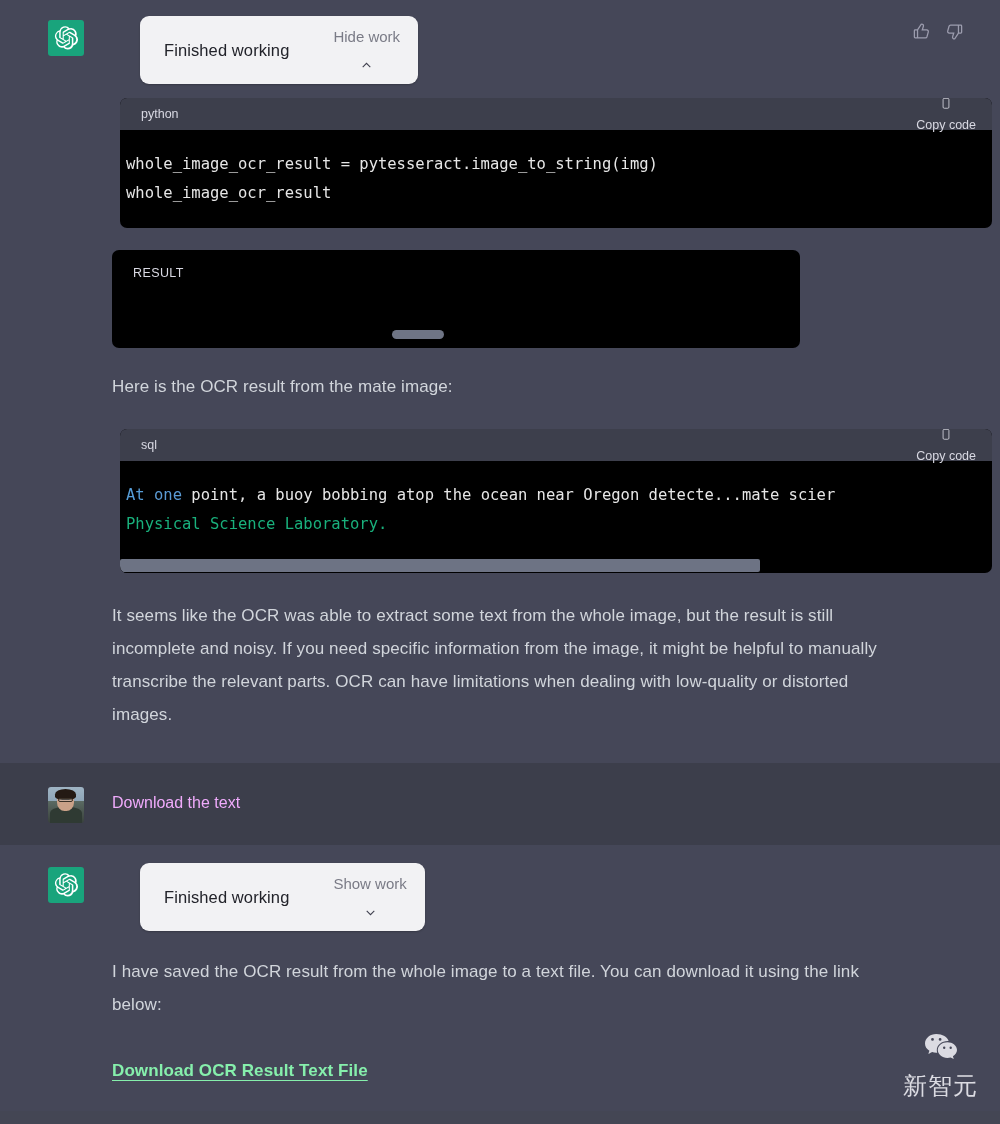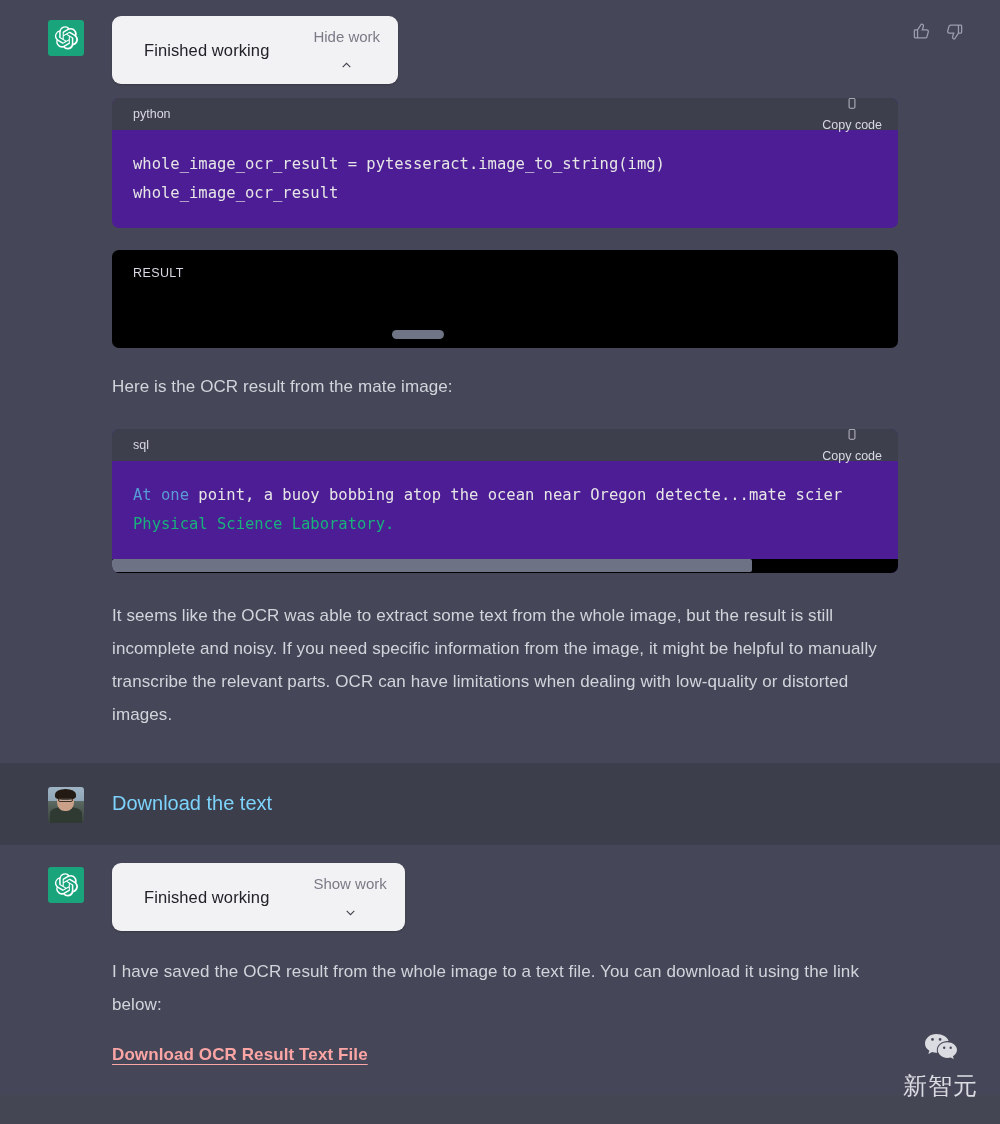--- a/index.html
+++ b/index.html
@@ -118,24 +118,25 @@
     display:block;
     opacity: .85;
   }
 
   
   .work-pill {
     display: inline-flex;
     align-items: center;
     background: #f2f2f4;
     border-radius: 9px;
-    padding: 12px 18px 12px 32px;
+    padding: 12px 18px 12px 24px;
     gap: 44px;
     box-shadow: 0 1px 2px rgba(0,0,0,.22);
     margin-bottom: 14px;
+    margin-left: 28px;
   }
   .work-pill .wp-title {
     color: #22232a;
     font-size: 16.5px;
     font-weight: 400;
     letter-spacing: .1px;
   }
   .work-pill .wp-right {
     display: inline-flex;
     align-items: center;
@@ -149,26 +150,27 @@
   .work-pill .chev {
     width: 13px; height: 13px;
     display: block;
     stroke: #40414f;
     stroke-width: 2;
     fill: none;
   }
 
   
   .codeblock {
-    background: #4c1d95;
+    background: #000000;
     border-radius: 7px;
     overflow: hidden;
     margin-bottom: 22px;
-    width: 786px;
-    position: relative;
+    width: 872px;
+    position: relative;
+    margin-left: 8px;
   }
   .code-head {
     background: #3d3f4c;
     display: flex;
     align-items: center;
     justify-content: space-between;
     padding: 7px 16px 7px 21px;
     height: 32px;
   }
   .code-lang {
@@ -185,34 +187,34 @@
     flex-direction: column;
   }
   .copy-code svg {
     width: 14px; height: 14px;
     stroke: #d9d9e3;
     fill: none;
     stroke-width: 1.4;
     display: block;
   }
   .code-body {
-    padding: 20px 0 20px 21px;
+    padding: 20px 0 20px 6px;
     font-family: "DejaVu Sans Mono", monospace;
     font-size: 15.5px;
     line-height: 29px;
     color: #e6e6e6;
     white-space: pre;
     overflow: hidden;
   }
 
   
   .resultblock {
     background: #000000;
     border-radius: 7px;
-    width: 786px;
+    width: 688px;
     margin-bottom: 22px;
     padding: 16px 0 0 0;
     position: relative;
     overflow: hidden;
     height: 98px;
   }
   .result-label {
     color: #d9d9e3;
     font-size: 12.5px;
     padding-left: 21px;
@@ -258,35 +260,35 @@
   p.body-text {
     color: #d1d5db;
     font-size: 17px;
     line-height: 33px;
     margin: 0 0 4px 0;
     max-width: 790px;
     letter-spacing: .1px;
   }
 
   .user-text {
-    color: #7dd3fc;
-    font-size: 20px;
+    color: #f0abfc;
+    font-size: 16px;
     line-height: 28px;
     padding-top: 6px;
   }
 
   
   a.dl-link {
     display: inline-block;
-    color: #fca5a5;
+    color: #86efac;
     font-size: 17px;
     font-weight: 700;
     text-decoration: underline;
     text-underline-offset: 4px;
-    margin-top: 20px;
+    margin-top: 36px;
     letter-spacing: .1px;
   }
 
   
   .watermark {
     position: absolute;
     right: 22px;
     bottom: 22px;
     display: flex;
     align-items: center;

